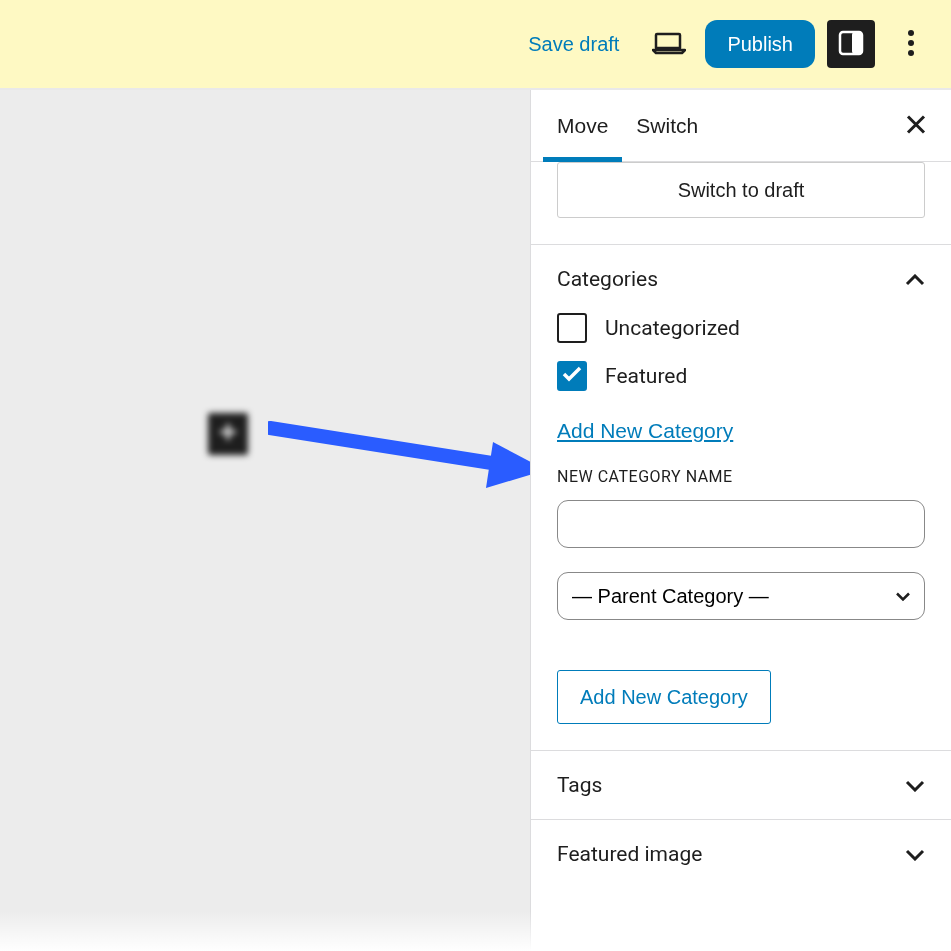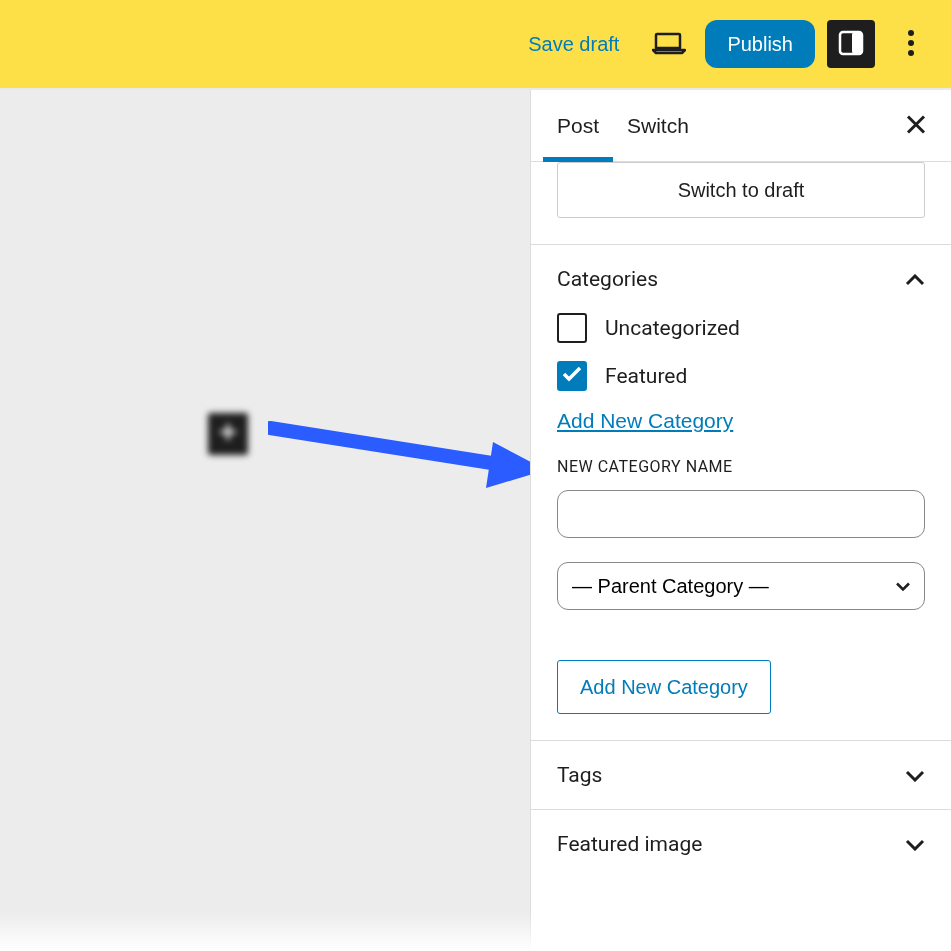--- a/index.html
+++ b/index.html
@@ -22,21 +22,21 @@
     position: relative;
   }
   
   .topbar {
     height: 88px;
     display: flex;
     align-items: center;
     justify-content: flex-end;
     padding: 0 16px 0 0;
     gap: 12px;
-    background:#fde047;
+    background:#fef9c3;
   }
   .save-draft {
     color: var(--wp-blue);
     font-size: 20px;
     padding: 8px 14px;
     cursor: pointer;
     background: none;
     border: none;
   }
   .icon-btn {
@@ -183,21 +183,21 @@
     justify-content:space-between;
     padding: 22px 26px;
     cursor:pointer;
     font-size:21px;
     gap:36px;
   }
   .panel-body {
     padding: 0 26px 26px 26px;
   }
   
-  .cat-list { display:flex; flex-direction:column; gap:18px; margin-bottom: 18px;}
+  .cat-list { display:flex; flex-direction:column; gap:18px; margin-bottom: 28px;}
   .cat-row { display:flex; align-items:center; gap:18px; }
   .chk {
     width:30px; height:30px;
     border:2px solid #1e1e1e;
     border-radius:3px;
     display:flex;align-items:center;justify-content:center;
     cursor:pointer;
     flex-shrink:0;
   }
   .chk.checked {
@@ -308,21 +308,21 @@
           </linearGradient>
         </defs>
         <path d="M2 48 L230 84" stroke="url(#ag)" stroke-width="14" stroke-linecap="round"></path>
         <path d="M225 62 L278 90 L218 108 Z" fill="#2a5cff"></path>
       </svg>
     </div>
   </div>
 
   <aside class="sidebar">
     <div class="tabs">
-      <button class="tab active">Post</button>
+      <button class="tab active">Move</button>
       <button class="tab">Switch</button>
       <button class="close-panel">
         <span>
           <svg width="22" height="22" viewBox="0 0 22 22">
               <path d="M3 3 L19 19 M19 3 L3 19" stroke="#1e1e1e" stroke-width="3"></path>
             </svg>
         </span>
       </button>
     </div>
 

